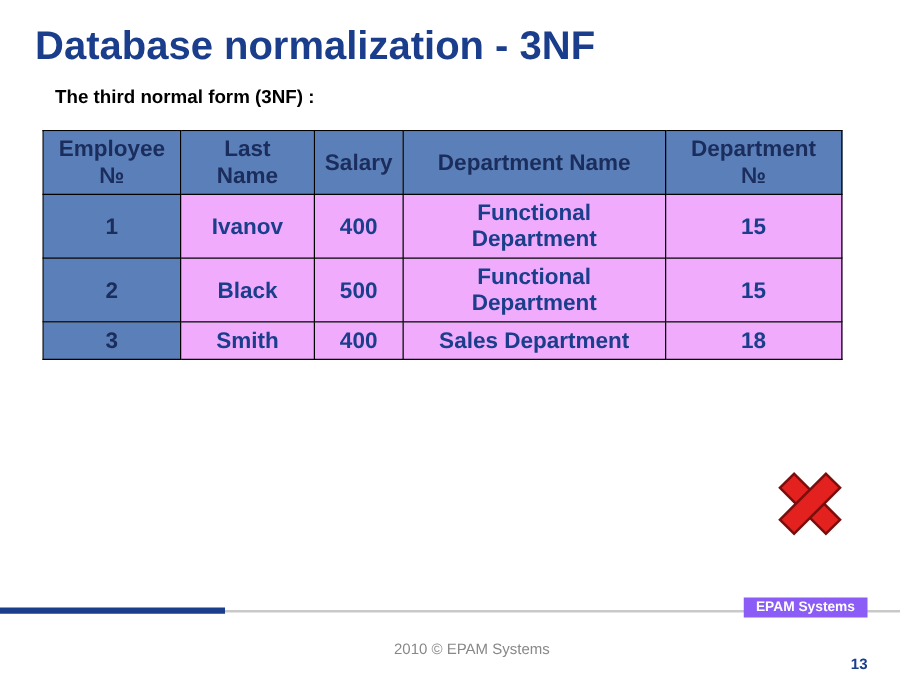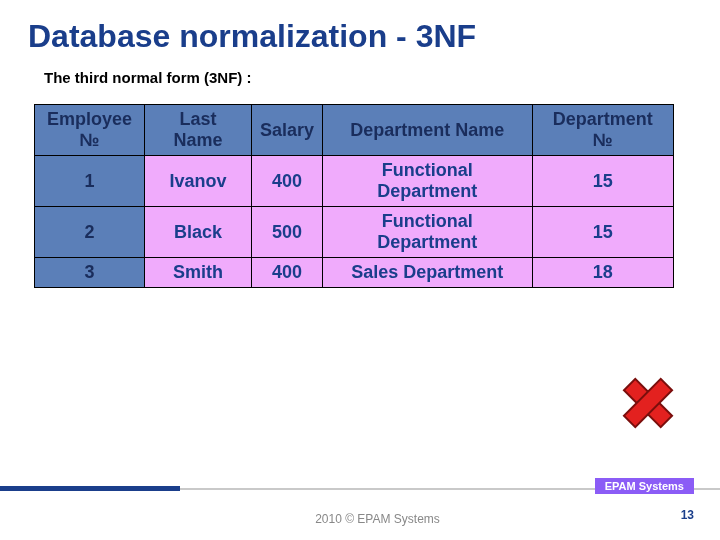--- a/index.html
+++ b/index.html
@@ -112,21 +112,21 @@
     bottom: 14px;
     width: 100%;
     text-align: center;
     color: #888;
     font-size: 12px;
     padding-left: 35px;
   }
   .page-num {
     position: absolute;
     right: 26px;
-    bottom: 18px;
+    bottom: 2px;
     color: #1a3e8b;
     font-size: 12px;
     font-weight: bold;
   }
 </style>
 </head>
 <body>
 
 <div class="slide">
 

